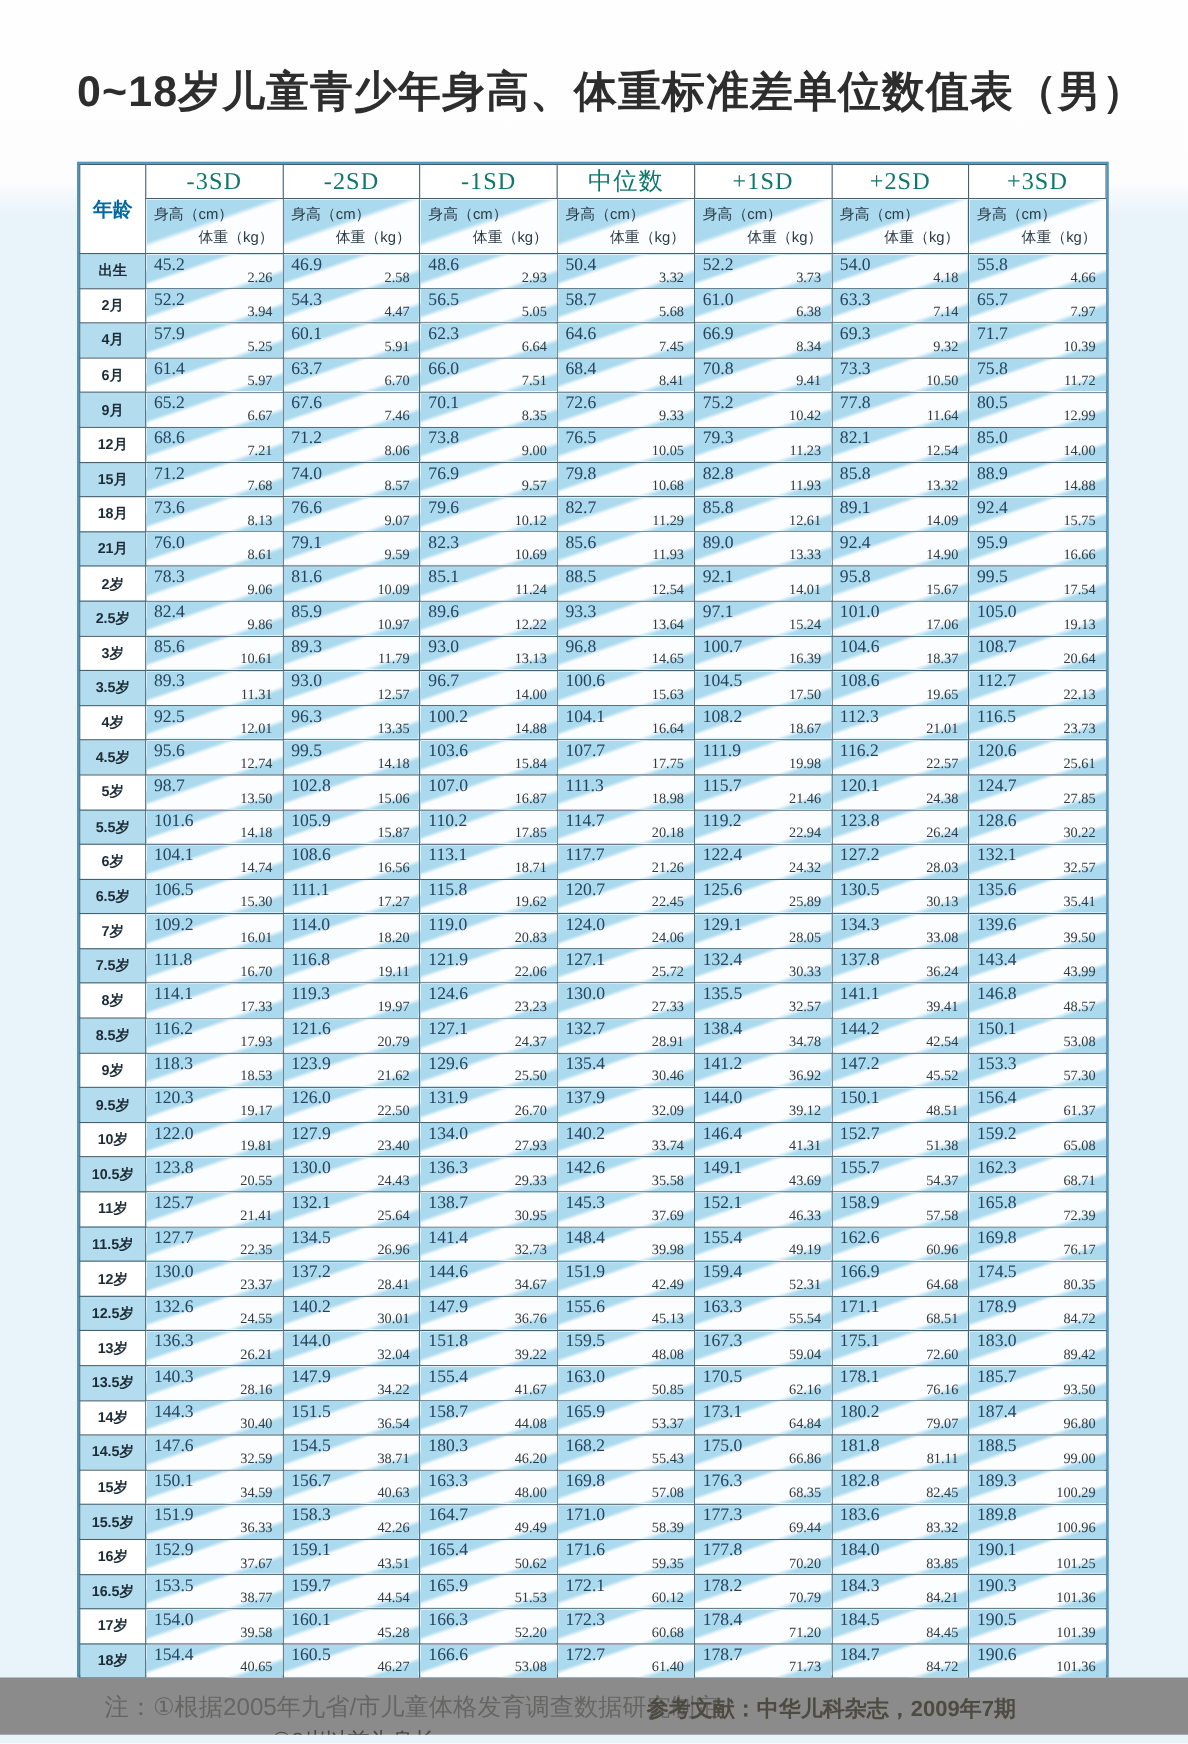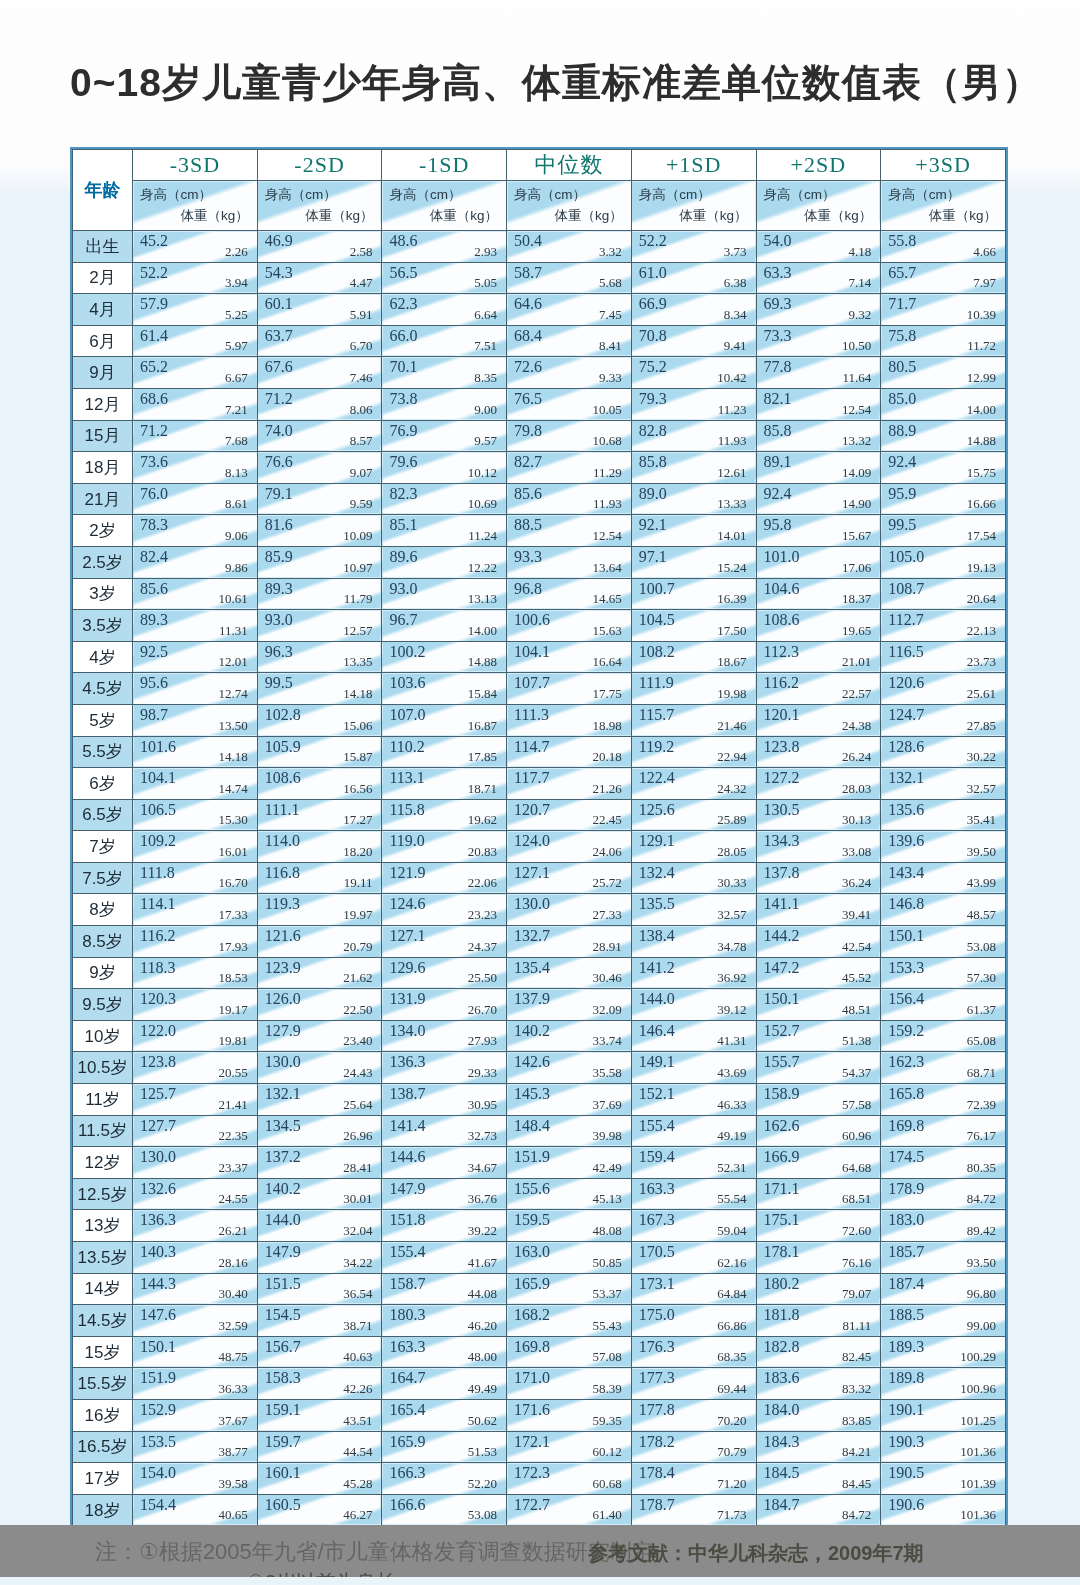--- a/index.html
+++ b/index.html
@@ -34,21 +34,21 @@
     font-size:22px;font-weight:500;color:#0f766e;letter-spacing:1px;
   }
   td.sub-head{
     position:relative;
     background:linear-gradient(161deg,#abdaee 0%,#abdaee 42%,#fbfdfe 47%,#fbfdfe 100%);
     font-size:13.5px;color:#2c3b47;
   }
   td.sub-head .hl{position:absolute;left:7px;top:5px;}
   td.sub-head .wl{position:absolute;right:8px;bottom:5px;}
   td.age{
-    background:#fff;text-align:center;font-size:17px;font-weight:400;color:#1d2b36;
+    background:#fff;text-align:center;font-size:13px;font-weight:700;color:#1d2b36;
   }
   td.age.blue{background:#b3dcee;}
   td.cell{
     position:relative;
     background:linear-gradient(161deg,#abdaee 0%,#abdaee 33%,#fbfdfe 38%,#fbfdfe 75%,#abdaee 81%);
     font-family:"Liberation Serif","DejaVu Serif",serif;
   }
   td.cell .h{position:absolute;left:7px;top:1px;font-size:16px;color:#27435e;}
   td.cell .w{position:absolute;right:9px;bottom:2px;font-size:13px;color:#323a40;}
   .footer-bar{
@@ -1214,21 +1214,21 @@
           </td>
           <td class="cell">
             <span class="h">188.5</span>
             <span class="w">99.00</span>
           </td>
         </tr>
         <tr>
           <td class="age">15岁</td>
           <td class="cell">
             <span class="h">150.1</span>
-            <span class="w">48.75</span>
+            <span class="w">34.59</span>
           </td>
           <td class="cell">
             <span class="h">156.7</span>
             <span class="w">40.63</span>
           </td>
           <td class="cell">
             <span class="h">163.3</span>
             <span class="w">48.00</span>
           </td>
           <td class="cell">

